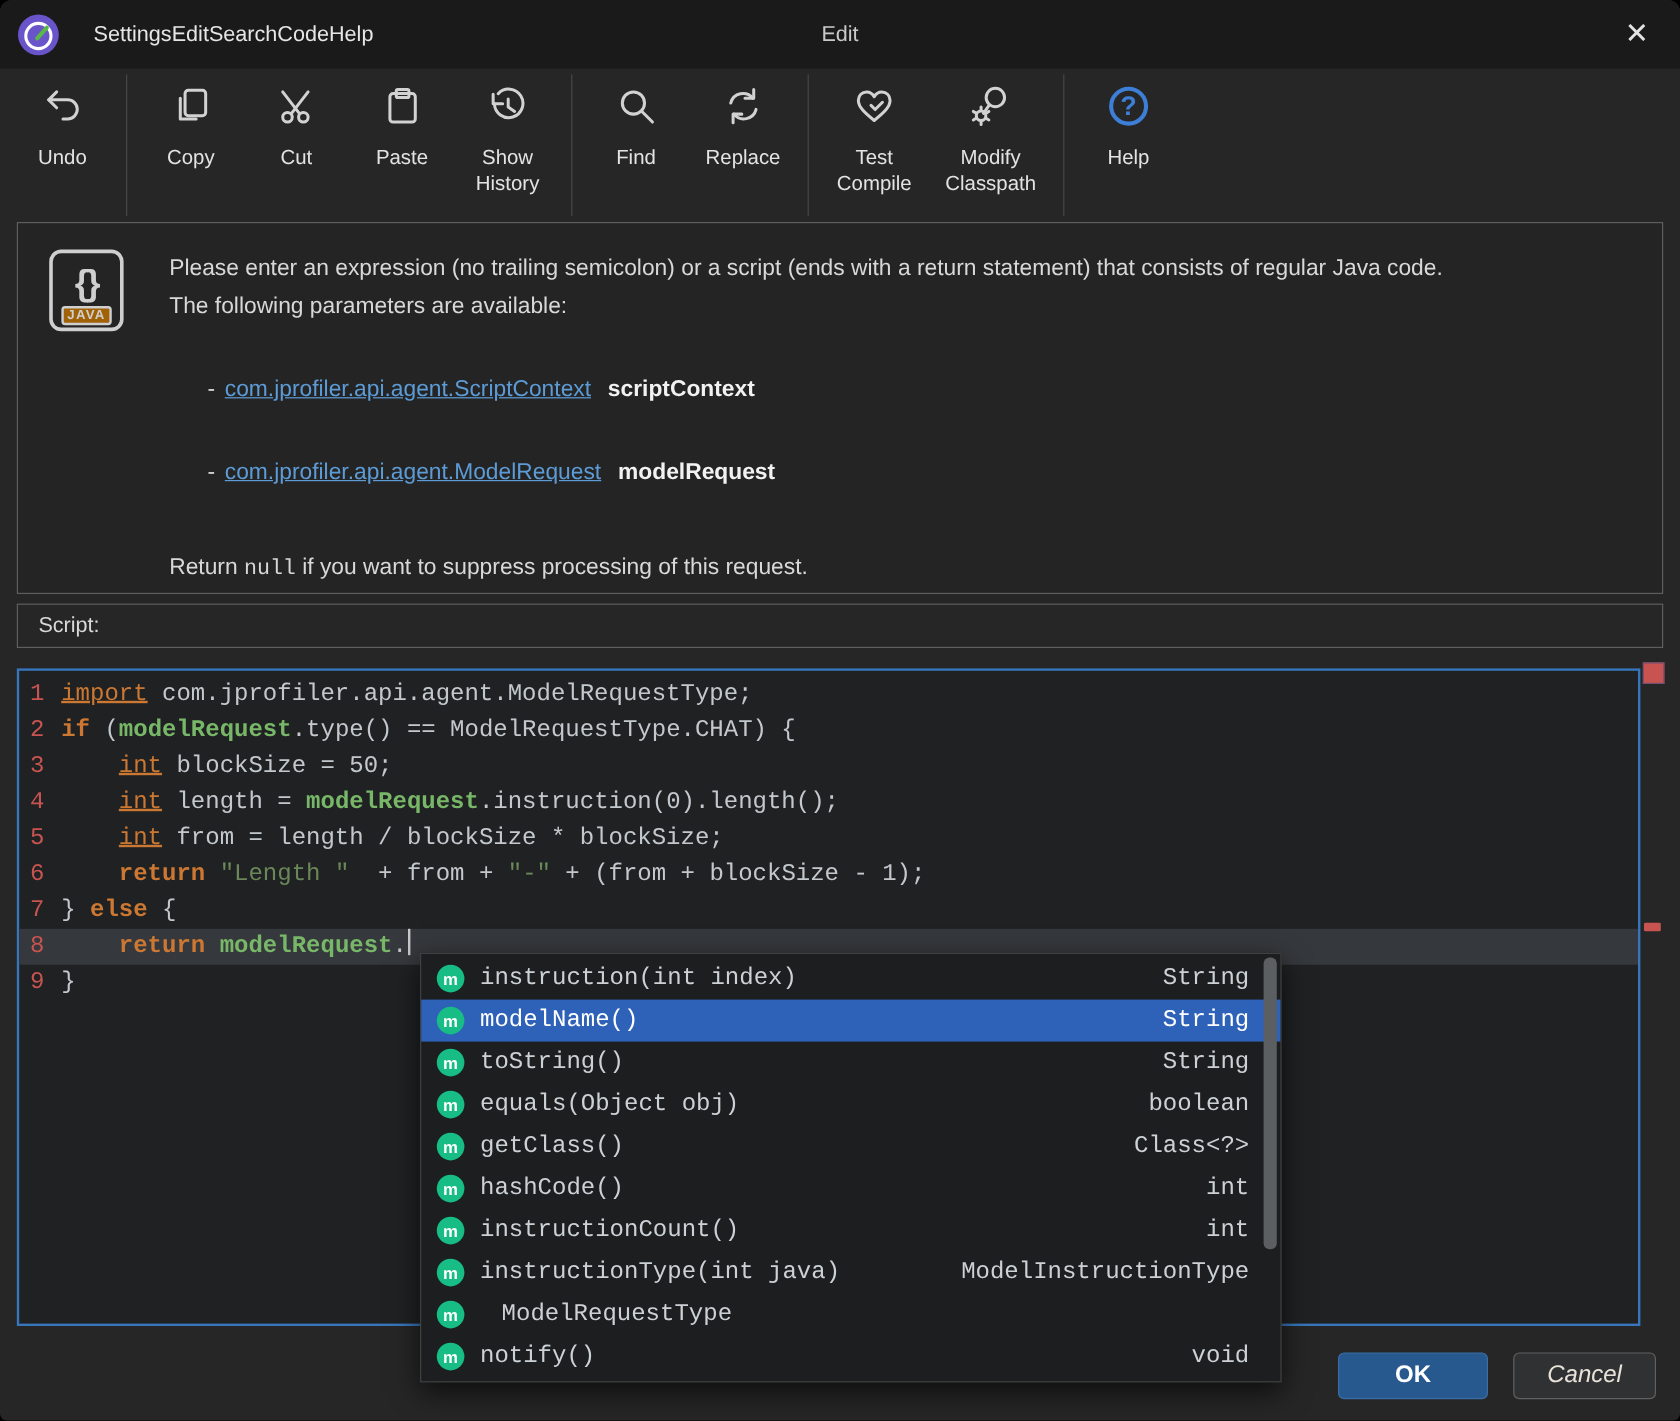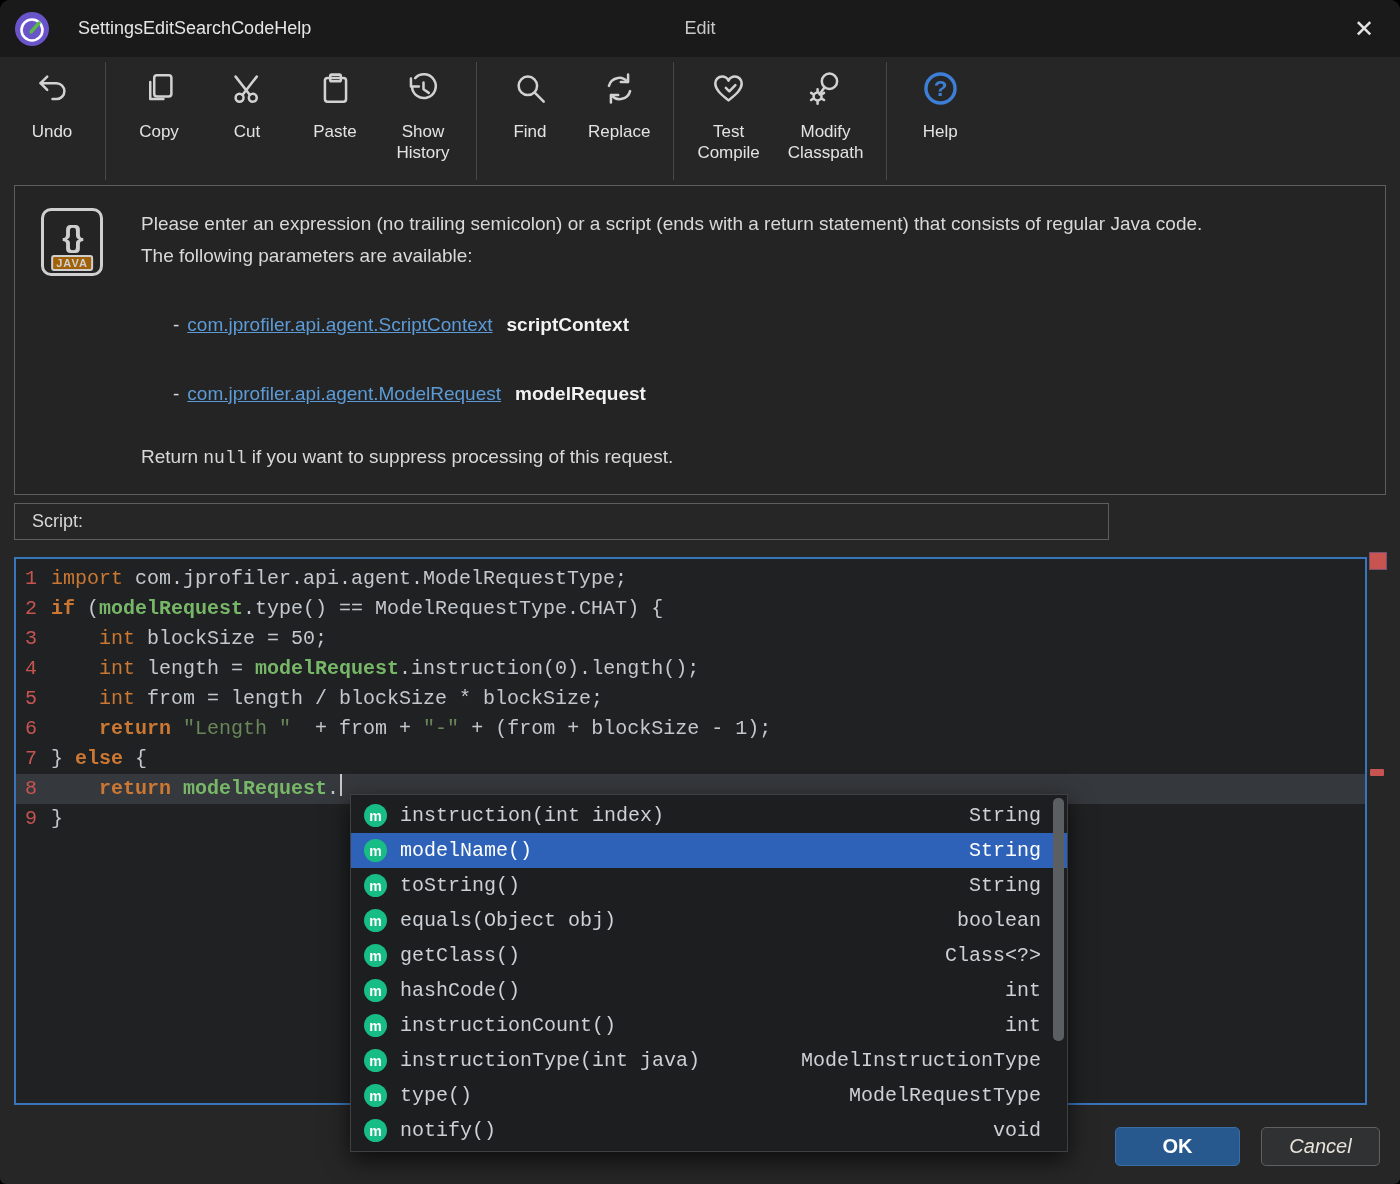--- a/index.html
+++ b/index.html
@@ -38,35 +38,35 @@
     border:2px solid #cfcfcf;border-radius:3px;background:#a16207;color:#cfcfcf;
     font-size:11px;font-weight:bold;padding:0 3px;letter-spacing:1px;}
   .info-text{position:absolute;left:126px;top:22px;right:24px;font-size:19px;line-height:32px;color:#d8d8d8;}
   .param-list{list-style:none;margin:14px 0 0;padding:0 0 0 32px;}
   .param-list li{line-height:32px;margin-top:37px;}
   .p-dash{margin-right:8px;}
   .link{color:var(--link-blue);text-decoration:underline;cursor:pointer;}
   .param-name{font-weight:bold;color:#f2f2f2;margin-left:14px;}
   .return-line{margin-top:30px;}
   .bold-link{font-weight:bold;}
-  .suppress-line{margin-top:31px;}
+  .suppress-line{margin-top:47px;}
   .suppress-line code{font-family:"Liberation Mono",monospace;font-size:18px;color:#d8d8d8;}
   
-  .script-box{position:absolute;left:14px;top:503px;width:1095px;height:37px;box-sizing:border-box;
+  .script-box{position:absolute;left:14px;top:503px;width:1372px;height:37px;box-sizing:border-box;
     border:1px solid #5e5e5e;display:flex;align-items:center;padding-left:17px;
     font-size:18px;color:#d8d8d8;}
   
   .editor{position:absolute;left:14px;top:557px;width:1353px;height:548px;box-sizing:border-box;
     border:2px solid var(--accent-blue);background:#1f2123;padding-top:5px;overflow:hidden;
     font-family:"Liberation Mono",monospace;font-size:20px;}
   .code-line{display:flex;height:30px;line-height:30px;white-space:pre;}
   .code-line.current{background:#35383c;}
   .ln{flex:none;width:26px;padding-left:9px;color:var(--line-number-red);}
   .seg-plain{color:#c3c8cd;}
-  .seg-kw{color:var(--keyword-orange);}
+  .seg-kw{color:var(--keyword-orange);text-decoration:underline;}
   .seg-kwb{color:var(--keyword-orange);font-weight:bold;}
   .seg-param{color:var(--identifier-green);font-weight:bold;}
   .seg-str{color:var(--string-green);}
   .caret{display:inline-block;width:2px;height:22px;background:#c8c8c8;vertical-align:middle;margin-left:1px;}
   .err-square{position:absolute;left:1369px;top:552px;width:18px;height:18px;
     background:var(--error-red);border:1px solid #75506f;box-sizing:border-box;}
   .err-dash{position:absolute;left:1370px;top:769px;width:14px;height:7px;
     background:var(--error-red);border-radius:1px;}
   
   .popup{position:absolute;left:350px;top:794px;width:718px;height:358px;box-sizing:border-box;
@@ -267,21 +267,20 @@
         <span class="pp-label">instructionCount()</span>
         <span class="pp-type">int</span>
       </div>
       <div class="pp-row">
         <span class="pp-icon">m</span>
         <span class="pp-label">instructionType(int java)</span>
         <span class="pp-type">ModelInstructionType</span>
       </div>
       <div class="pp-row">
         <span class="pp-icon">m</span>
-        <span class="pp-label">type()</span>
         <span class="pp-type">ModelRequestType</span>
       </div>
       <div class="pp-row">
         <span class="pp-icon">m</span>
         <span class="pp-label">notify()</span>
         <span class="pp-type">void</span>
       </div>
       <div class="pp-scrollbar">
       <div class="pp-thumb"></div>
     </div>

